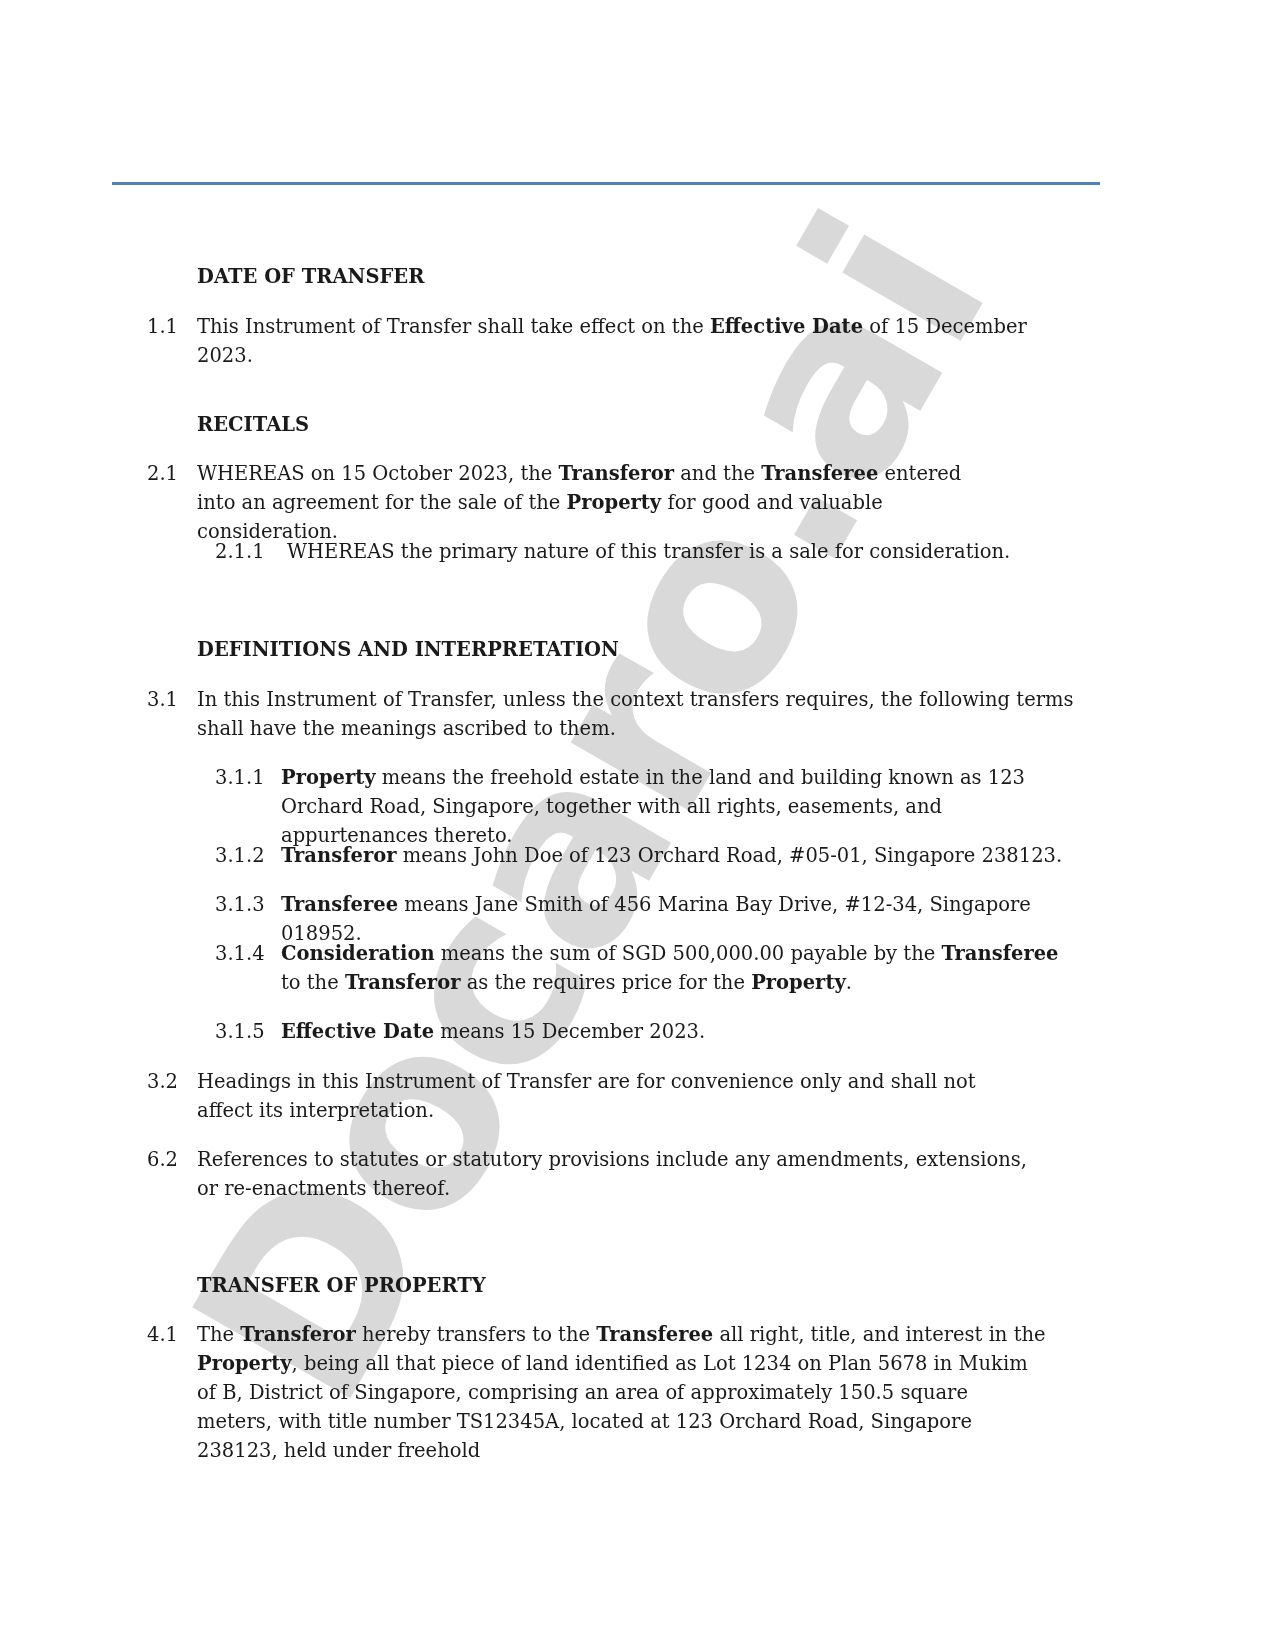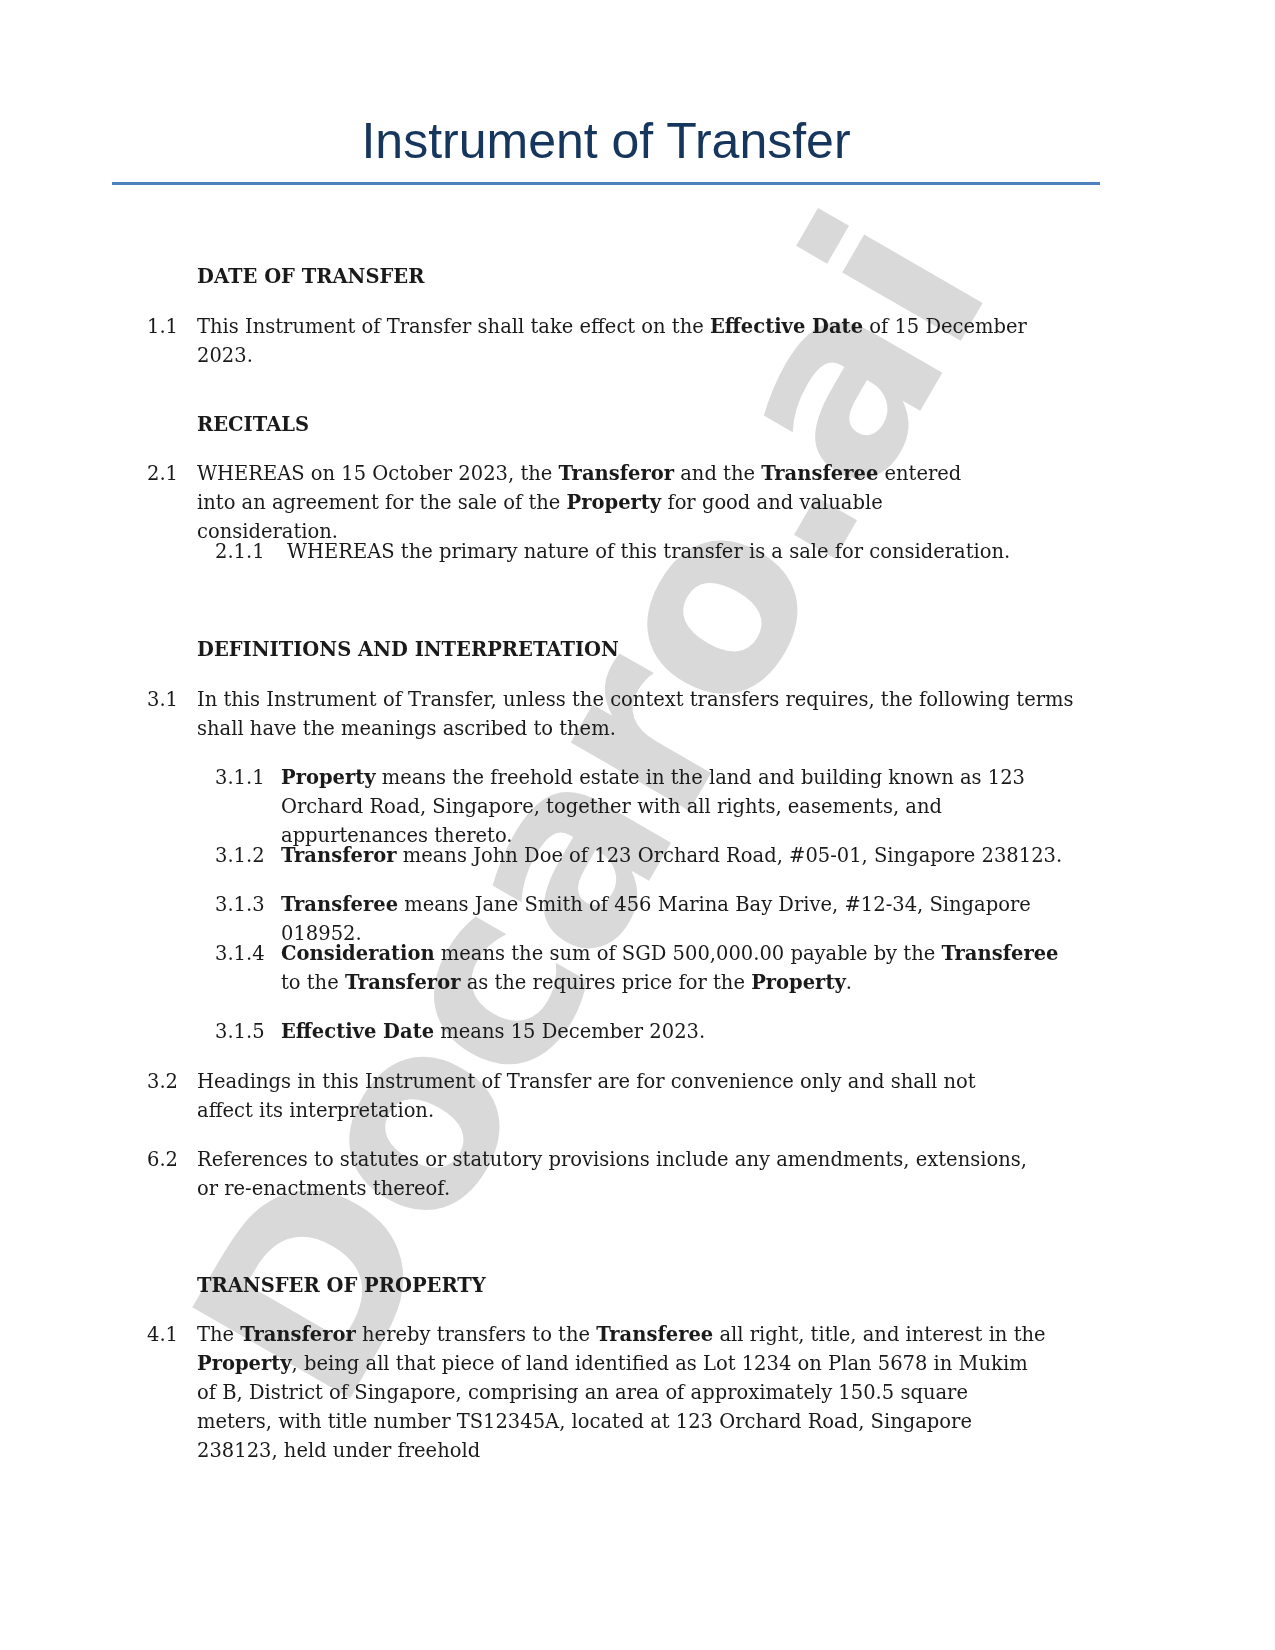--- a/index.html
+++ b/index.html
@@ -79,21 +79,20 @@
     }
     .h .txt { font-weight: bold; }
     b { font-weight: bold; }
   </style>
 </head>
 <body>
 
 <div class="watermark">Docaro.ai</div>
 
 <div class="page">
-  <h1 class="title">Instrument of Transfer</h1>
   <div class="title-rule"></div>
 
   <div class="body">
 
     <div class="row h" style="top:262px;">
 
       <span class="txt" style="left:197px; width:880px;">DATE OF TRANSFER</span>
     </div>
     <div class="row" style="top:312px;">
       <span class="num" style="left:147px;">1.1</span>

